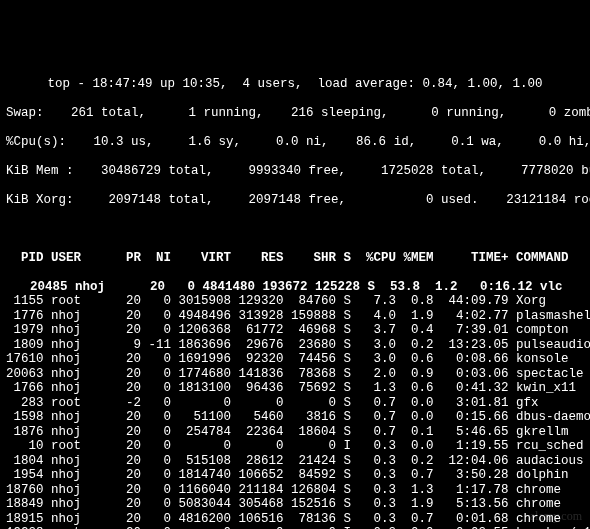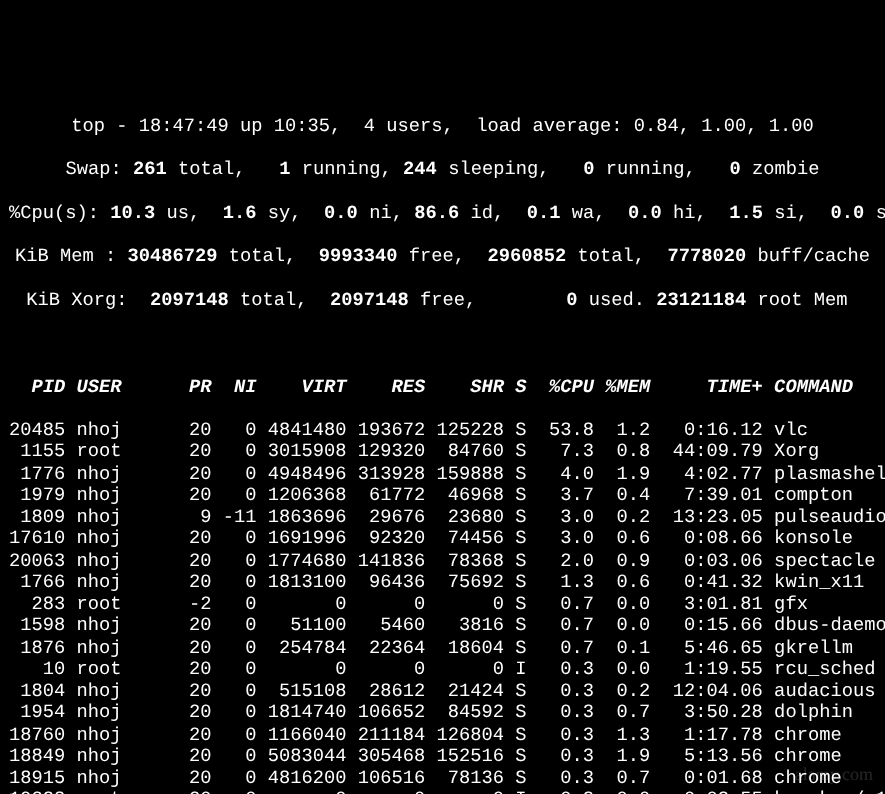--- a/index.html
+++ b/index.html
@@ -7,44 +7,44 @@
     background: #000;
     color: #fff;
     font-family: "Courier New", monospace;
     font-size: 12.5px;
     line-height: 14.5px;
     padding: 4px 6px;
     white-space: pre;
     letter-spacing: 0;
     width: 590px;
   }
-  .bold { font-weight: bold; }
-  .colhdr { font-weight: bold; font-style: italic; }
-  .hl { font-weight: normal; }
+  .bold { font-weight: normal; margin-left: 20px; }
+  .colhdr { font-weight: bold; }
+  .hl { font-weight: bold; margin-left: 24px; }
   .row { display: block; text-align: center; }
   .watermark {
     position: absolute;
     right: 8px;
     bottom: 6px;
     color: rgba(255,255,255,0.15);
     font-size: 12px;
     font-family: Liberation Serif, serif;
     pointer-events: none;
   }
 </style>
 </head>
 <body>
 
 
 
 <div>
 <span class="row"><span>top - </span><span>18:47:49</span><span> up 10:35,  </span><span>4 users</span><span>,  load average: </span><span>0.84, 1.00, 1.00</span></span>
-<span class="row"><span>Swap: </span><span class="bold">261</span><span> total,   </span><span class="bold">1</span><span> running, </span><span class="bold">244</span><span> sleeping,   </span><span class="bold">0</span><span> running,   </span><span class="bold">0</span><span> zombie</span></span>
+<span class="row"><span>Swap: </span><span class="bold">261</span><span> total,   </span><span class="bold">1</span><span> running, </span><span class="bold">216</span><span> sleeping,   </span><span class="bold">0</span><span> running,   </span><span class="bold">0</span><span> zombie</span></span>
 <span class="row"><span>%Cpu(s): </span><span class="bold">10.3</span><span> us,  </span><span class="bold">1.6</span><span> sy,  </span><span class="bold">0.0</span><span> ni, </span><span class="bold">86.6</span><span> id,  </span><span class="bold">0.1</span><span> wa,  </span><span class="bold">0.0</span><span> hi,  </span><span class="bold">1.5</span><span> si,  </span><span class="bold">0.0</span><span> st</span></span>
-<span class="row"><span>KiB Mem : </span><span class="bold">30486729</span><span> total,  </span><span class="bold">9993340</span><span> free,  </span><span class="bold">2960852</span><span> total,  </span><span class="bold">7778020</span><span> buff/cache</span></span>
+<span class="row"><span>KiB Mem : </span><span class="bold">30486729</span><span> total,  </span><span class="bold">9993340</span><span> free,  </span><span class="bold">1725028</span><span> total,  </span><span class="bold">7778020</span><span> buff/cache</span></span>
 <span class="row"><span>KiB Xorg:  </span><span class="bold">2097148</span><span> total,  </span><span class="bold">2097148</span><span> free,        </span><span class="bold">0</span><span> used. </span><span class="bold">23121184</span><span> root Mem </span></span>
 <span class="row"> </span>
 <span class="row colhdr">  PID USER      PR  NI    VIRT    RES    SHR S  %CPU %MEM     TIME+ COMMAND   </span>
 <div id="rows"><span class="row hl">20485 nhoj      20   0 4841480 193672 125228 S  53.8  1.2   0:16.12 vlc       </span><span class="row"> 1155 root      20   0 3015908 129320  84760 S   7.3  0.8  44:09.79 Xorg      </span><span class="row"> 1776 nhoj      20   0 4948496 313928 159888 S   4.0  1.9   4:02.77 plasmashell</span><span class="row"> 1979 nhoj      20   0 1206368  61772  46968 S   3.7  0.4   7:39.01 compton   </span><span class="row"> 1809 nhoj       9 -11 1863696  29676  23680 S   3.0  0.2  13:23.05 pulseaudio</span><span class="row">17610 nhoj      20   0 1691996  92320  74456 S   3.0  0.6   0:08.66 konsole   </span><span class="row">20063 nhoj      20   0 1774680 141836  78368 S   2.0  0.9   0:03.06 spectacle </span><span class="row"> 1766 nhoj      20   0 1813100  96436  75692 S   1.3  0.6   0:41.32 kwin_x11  </span><span class="row">  283 root      -2   0       0      0      0 S   0.7  0.0   3:01.81 gfx       </span><span class="row"> 1598 nhoj      20   0   51100   5460   3816 S   0.7  0.0   0:15.66 dbus-daemon</span><span class="row"> 1876 nhoj      20   0  254784  22364  18604 S   0.7  0.1   5:46.65 gkrellm   </span><span class="row">   10 root      20   0       0      0      0 I   0.3  0.0   1:19.55 rcu_sched </span><span class="row"> 1804 nhoj      20   0  515108  28612  21424 S   0.3  0.2  12:04.06 audacious </span><span class="row"> 1954 nhoj      20   0 1814740 106652  84592 S   0.3  0.7   3:50.28 dolphin   </span><span class="row">18760 nhoj      20   0 1166040 211184 126804 S   0.3  1.3   1:17.78 chrome    </span><span class="row">18849 nhoj      20   0 5083044 305468 152516 S   0.3  1.9   5:13.56 chrome    </span><span class="row">18915 nhoj      20   0 4816200 106516  78136 S   0.3  0.7   0:01.68 chrome    </span><span class="row">19238 root      20   0       0      0      0 I   0.3  0.0   0:03.55 kworker/u12:3-e</span></div>
 </div>
 <div class="watermark">alamy.com</div>
 
 
 
 

